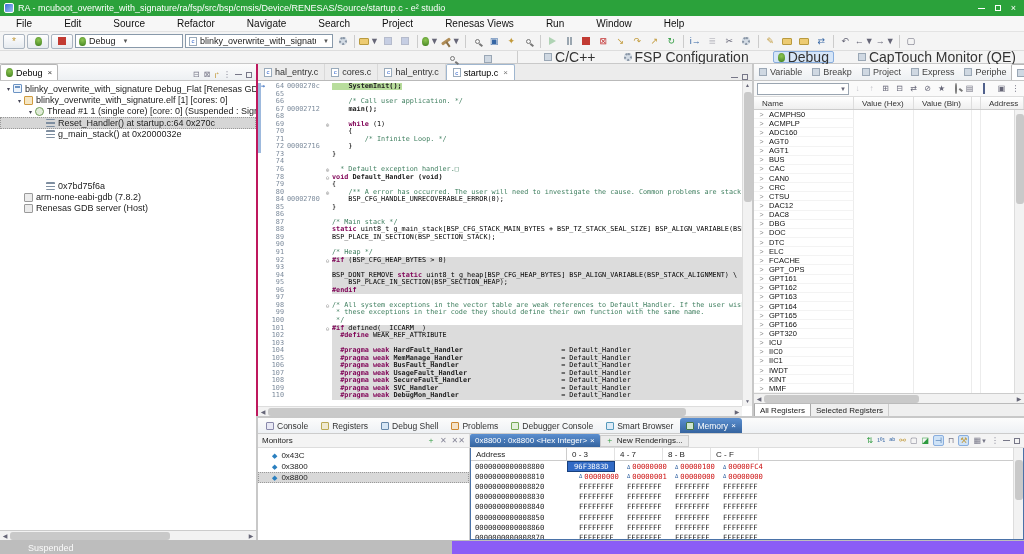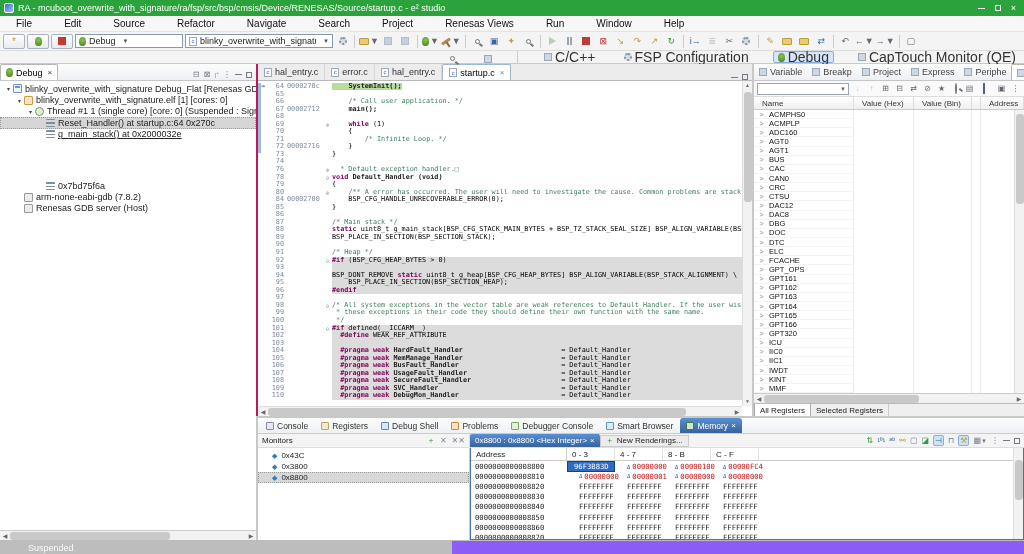--- a/index.html
+++ b/index.html
@@ -333,21 +333,21 @@
           <div class="trow" style="padding-left: 26px;">
             <span class="texp">▾</span>
             <span class="tic thread"></span>
             <span>Thread #1 1 (single core) [core: 0] (Suspended : Signal : SIGTRAP:Trace/breakp</span>
           </div>
           <div class="trow sel" style="padding-left: 37px;">
             <span class="texp"></span>
             <span class="tic frame"></span>
             <span>Reset_Handler() at startup.c:64 0x270c</span>
           </div>
-          <div class="trow" style="padding-left: 37px; text-decoration: underline;">
+          <div class="trow" style="padding-left: 37px;">
             <span class="texp"></span>
             <span class="tic frame"></span>
             <span>g_main_stack() at 0x2000032e</span>
           </div>
           <div class="trow" style="padding-left: 37px; margin-top: 40px;">
             <span class="texp"></span>
             <span class="tic frame"></span>
             <span>0x7bd75f6a</span>
           </div>
           <div class="trow" style="padding-left: 15px;">
@@ -374,21 +374,21 @@
       <div style="display:flex;height:352px">
 
         <div class="panel" id="editor">
           <div class="etabrow" id="editortabs">
               <span class="etab">
                 <span class="cfile"></span>
                 <span>hal_entry.c</span>
               </span>
               <span class="etab">
                 <span class="cfile"></span>
-                <span>error.c</span>
+                <span>cores.c</span>
               </span>
               <span class="etab">
                 <span class="cfile"></span>
                 <span>hal_entry.c</span>
               </span>
               <span class="etab active">
                 <span class="cfile"></span>
                 <span>startup.c</span>
                 <span class="closex">×</span>
               </span>

